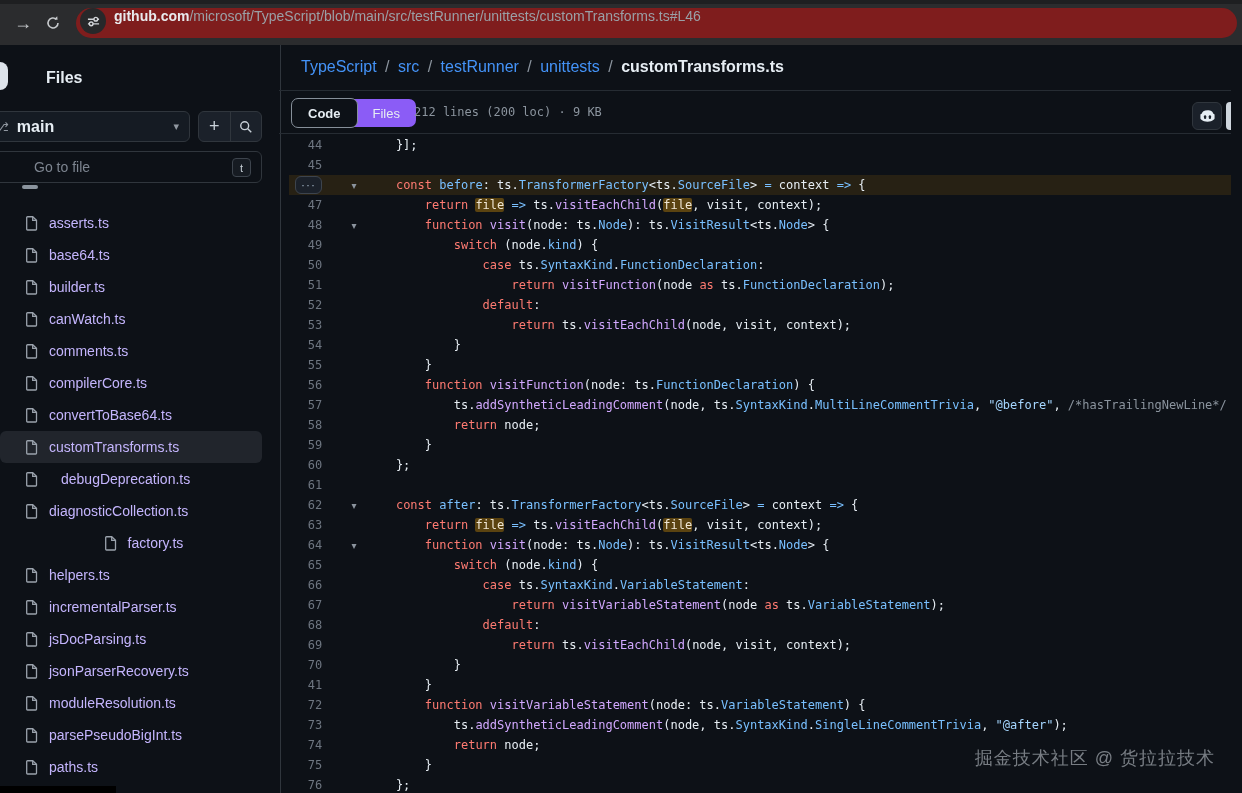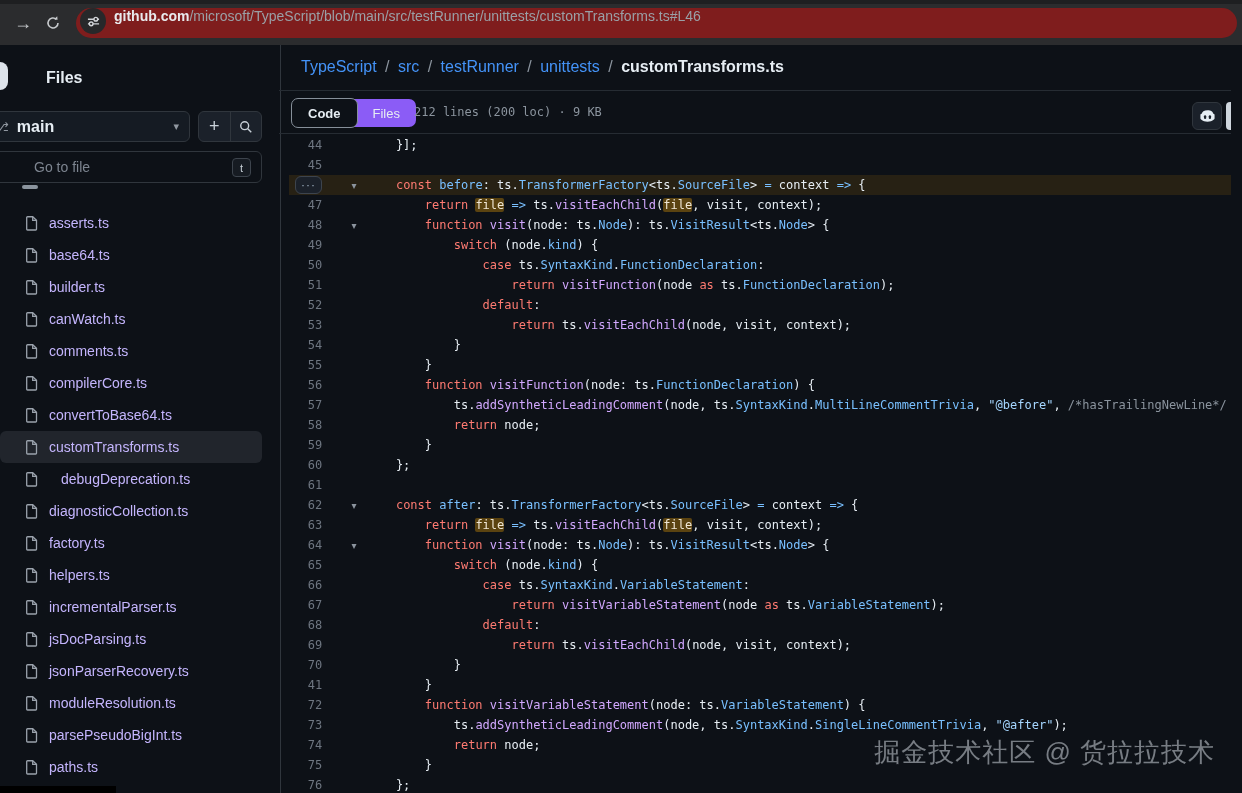--- a/index.html
+++ b/index.html
@@ -82,21 +82,21 @@
   .fold { display:inline-block; width:26px; flex:0 0 auto; text-align:center; color:#8b949e; font-size:10px; }
   .code-text { font-family:"DejaVu Sans Mono", monospace; font-size:12px; color:#e6edf3; }
   .tk-k { color:#ff7b72; } .tk-f { color:#d2a8ff; } .tk-v { color:#79c0ff; }
   .tk-s { color:#a5d6ff; } .tk-c { color:#8b949e; } .tk-p { color:#e6edf3; }
   .tk-o { color:#79c0ff; }
   .tk-hl { background:rgba(187,128,9,0.45); border-radius:2px; color:#f0e7d5; }
   .expand-btn { position:absolute; left:6px; top:1px; width:27px; height:18px; border:1px solid #3d444d;
                 border-radius:6px; background:#1b212a; color:#9fb0c0; font-size:12px; letter-spacing:1px;
                 display:flex; align-items:center; justify-content:center; line-height:1; }
 
-  .watermark { position:absolute; right:27px; bottom:23px; font-size:26px; font-weight:500;
+  .watermark { position:absolute; right:27px; bottom:23px; font-size:18px; font-weight:500;
                color:rgba(190,196,204,0.60); letter-spacing:1px; }
   .bottom-strip { position:absolute; left:0; bottom:0; width:116px; height:7px; background:#000; }
 
   svg { display:block; }
 </style>
 </head>
 <body>
 
 <div class="stage">
 
@@ -243,21 +243,21 @@
           </div>
           <div class="file-row" style="top: 288px;">
             <span class="file-ico">
               <svg width="16" height="16" viewBox="0 0 16 16">
                 <path d="M3.5 1.75h5.2L12.5 5.3v8.9a.8.8 0 0 1-.8.8H3.5a.8.8 0 0 1-.8-.8V2.55a.8.8 0 0 1 .8-.8Z" fill="none" stroke="#9aa2ac" stroke-width="1.3"></path>
                 <path d="M8.7 1.75V5.3h3.8" fill="none" stroke="#9aa2ac" stroke-width="1.3"></path>
               </svg>
             </span>
             <span class="file-label">diagnosticCollection.ts</span>
           </div>
-          <div class="file-row" style="top: 320px;">
+          <div class="file-row" style="top: 320px; justify-content: center;">
             <span class="file-ico">
               <svg width="16" height="16" viewBox="0 0 16 16">
                 <path d="M3.5 1.75h5.2L12.5 5.3v8.9a.8.8 0 0 1-.8.8H3.5a.8.8 0 0 1-.8-.8V2.55a.8.8 0 0 1 .8-.8Z" fill="none" stroke="#9aa2ac" stroke-width="1.3"></path>
                 <path d="M8.7 1.75V5.3h3.8" fill="none" stroke="#9aa2ac" stroke-width="1.3"></path>
               </svg>
             </span>
             <span class="file-label">factory.ts</span>
           </div>
           <div class="file-row" style="top: 352px;">
             <span class="file-ico">

